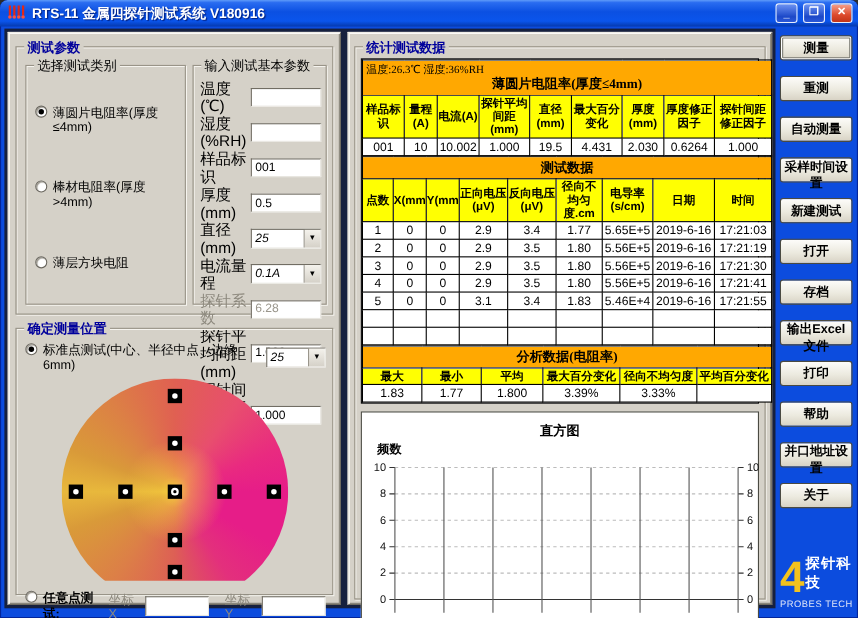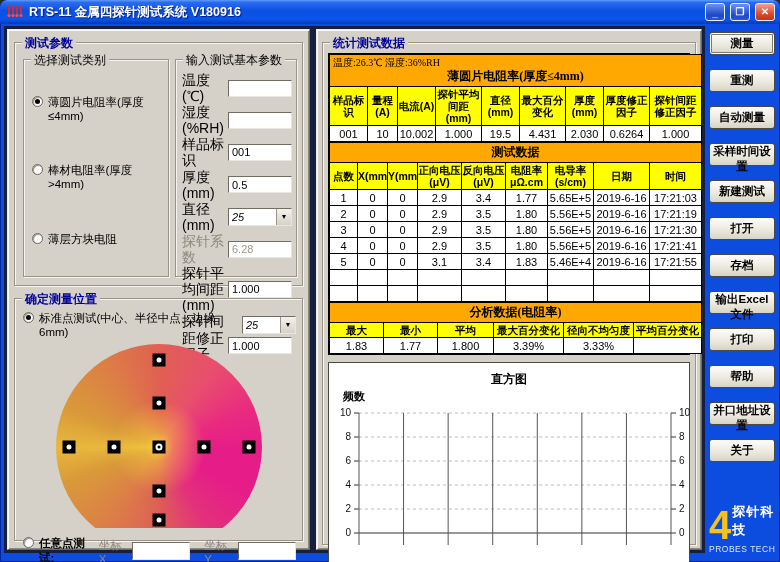--- a/index.html
+++ b/index.html
@@ -177,20 +177,27 @@
                   <input class="finput" value="0.5" style="">
                 </div>
                 <div class="field">
                   <span class="flabel">直径(mm)</span>
                   <div class="combo">
                     <span class="cval">25</span>
                     <span class="carrow"></span>
                   </div>
                 </div>
                 <div class="field">
+                  <span class="flabel">电流量程</span>
+                  <div class="combo">
+                    <span class="cval">0.1A</span>
+                    <span class="carrow"></span>
+                  </div>
+                </div>
+                <div class="field">
                   <span class="flabel dis">探针系数</span>
                   <input class="finput dis" value="6.28" style="">
                 </div>
                 <div class="field">
                   <span class="flabel">探针平均间距(mm)</span>
                   <input class="finput" value="1.000" style="">
                 </div>
                 <div class="field">
                   <span class="flabel">探针间距修正因子(mm)</span>
                   <input class="finput" value="1.000" style="">
@@ -301,21 +308,21 @@
               <tbody id="t-test">
                   <tr class="band">
                     <td colspan="9" class="bandcell">测试数据</td>
                   </tr>
                   <tr>
                     <th>点数</th>
                     <th>X(mm)</th>
                     <th>Y(mm)</th>
                     <th>正向电压(μV)</th>
                     <th>反向电压(μV)</th>
-                    <th>电阻率μΩ.cm</th>
+                    <th>径向不均匀度.cm</th>
                     <th>电导率(s/cm)</th>
                     <th>日期</th>
                     <th>时间</th>
                   </tr>
                   <tr class="data">
                     <td>1</td>
                     <td>0</td>
                     <td>0</td>
                     <td>2.9</td>
                     <td>3.4</td>

